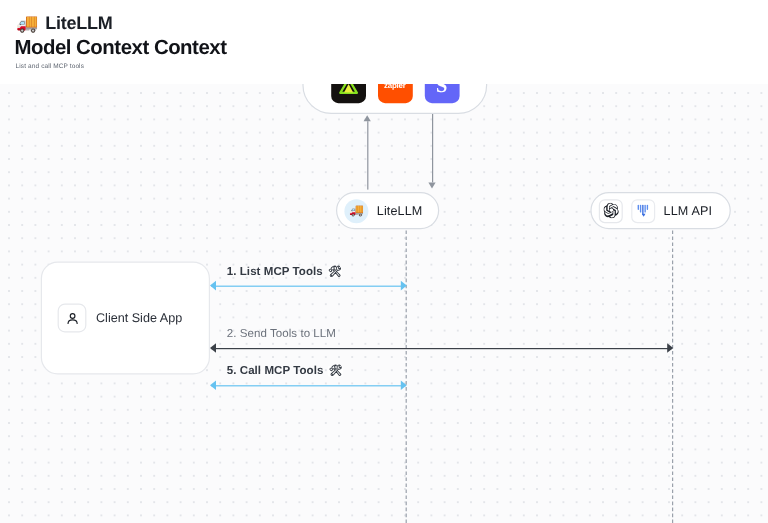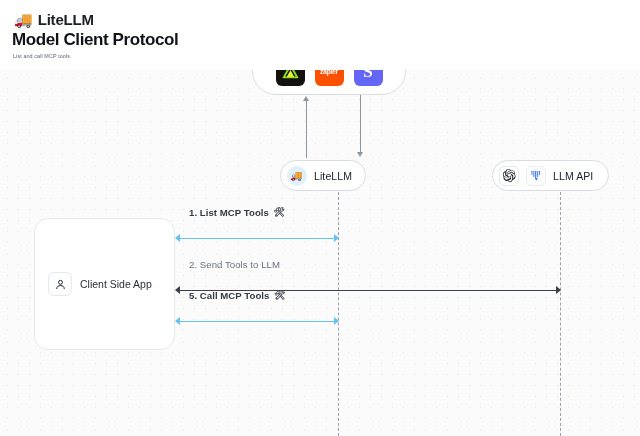--- a/index.html
+++ b/index.html
@@ -158,21 +158,21 @@
     flex: 0 0 auto;
   }
   .icon-chip.plain { border-color: #e9ebef; }
 
   
   .client-panel {
     position: absolute;
     left: 34px;
     top: 148px;
     width: 141px;
-    height: 132px;
+    height: 94px;
     background: #ffffff;
     border: 1.1px solid #e6e8ec;
     border-radius: 14px;
   }
   .client-inner {
     position: absolute;
     left: 13px;
     top: 50%;
     transform: translateY(-50%);
     display: flex;
@@ -242,21 +242,21 @@
   .msg-blue .msg-line { border-top-color: #66c2f0; }
   .msg-blue .msg-head-left  { border-right-color: #66c2f0; }
   .msg-blue .msg-head-right { border-left-color: #66c2f0; }
 
   .msg-dark .msg-line { border-top-color: #3b4048; }
   .msg-dark .msg-head-left  { border-right-color: #3b4048; }
   .msg-dark .msg-head-right { border-left-color: #3b4048; }
 
   .msg-label {
     position: absolute;
-    bottom: 20px;
+    bottom: 6px;
     left: 13px;
     display: flex;
     align-items: center;
     gap: 4px;
     font-size: 9.6px;
     font-weight: 600;
     color: #343a43;
     white-space: nowrap;
     letter-spacing: 0.05px;
     text-align: center;
@@ -277,21 +277,21 @@
 </head>
 <body>
 
 <div id="root">
 
   <div class="brand">
     <span class="brand-logo">🚚</span>
     <span class="brand-name">LiteLLM</span>
   </div>
 
-  <div class="page-title">Model Client Protocol</div>
+  <div class="page-title">Model Context Context</div>
   <div class="page-subtitle">List and call MCP tools</div>
 
   <div class="canvas">
 
     <div class="mcp-group">
       <div class="tool-icon tool-sentry">
         <svg width="17" height="15" viewBox="0 0 17 15" aria-hidden="true">
           <path d="M8.5 1.6 L15.4 13.4 L1.6 13.4 Z" fill="none" stroke="#86e01e" stroke-width="1.9" stroke-linejoin="round"></path>
           <path d="M8.5 6.1 L12.3 13.0 L4.7 13.0 Z" fill="#e8ef3a"></path>
         </svg>

